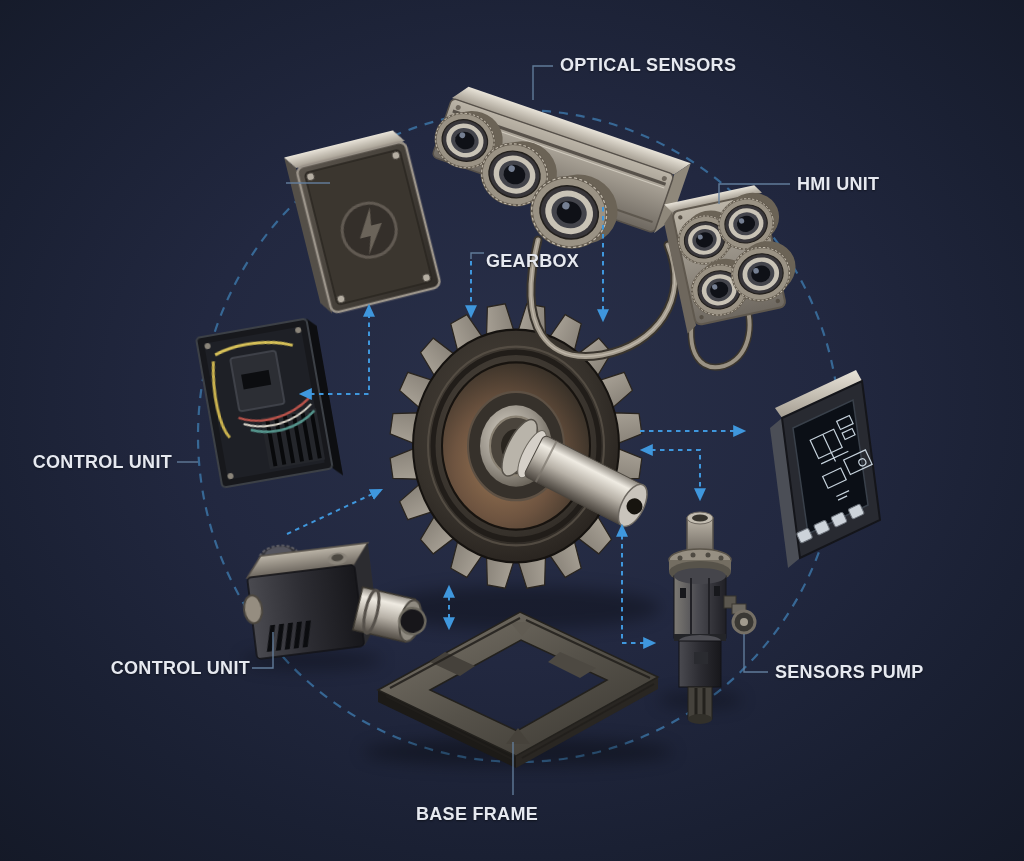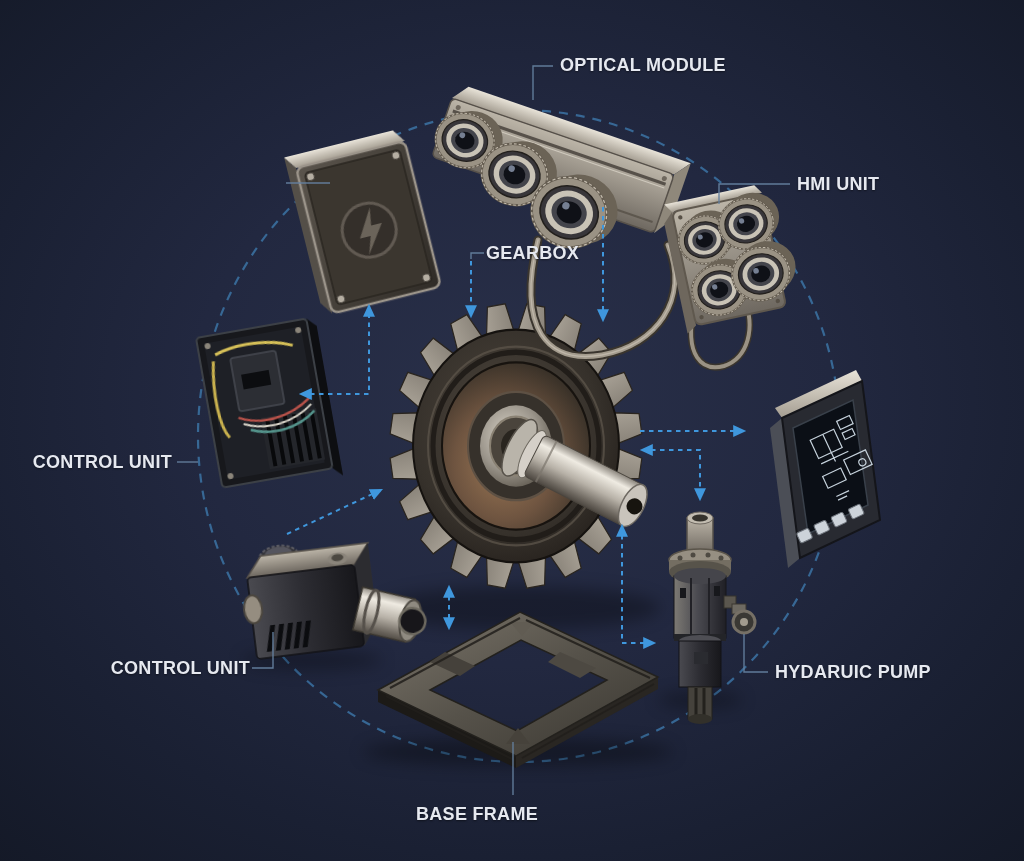--- a/index.html
+++ b/index.html
@@ -334,21 +334,21 @@
     <path d="M286,183 H330"></path>
     <path d="M790,184 H719 V204"></path>
     <path d="M484,253 H471 V259"></path>
     <path d="M177,462 H198"></path>
     <path d="M252,668 H273 V632"></path>
     <path d="M768,672 H744 V634"></path>
     <path d="M513,742 V795"></path>
   </g>
 </svg>
 
-<div class="label" style="left:560px;top:53px">OPTICAL MODULE</div>
+<div class="label" style="left:560px;top:53px">OPTICAL SENSORS</div>
 <div class="label" style="left:797px;top:172px">HMI UNIT</div>
-<div class="label" style="left:486px;top:241px">GEARBOX</div>
+<div class="label" style="left:486px;top:249px">GEARBOX</div>
 <div class="label" style="right:852px;top:450px">CONTROL UNIT</div>
 <div class="label" style="right:774px;top:656px">CONTROL UNIT</div>
-<div class="label" style="left:775px;top:660px">HYDARUIC PUMP</div>
+<div class="label" style="left:775px;top:660px">SENSORS PUMP</div>
 <div class="label center" style="left:416px;top:802px;width:200px">BASE FRAME</div>
 
 </div>
 
 </body></html>

